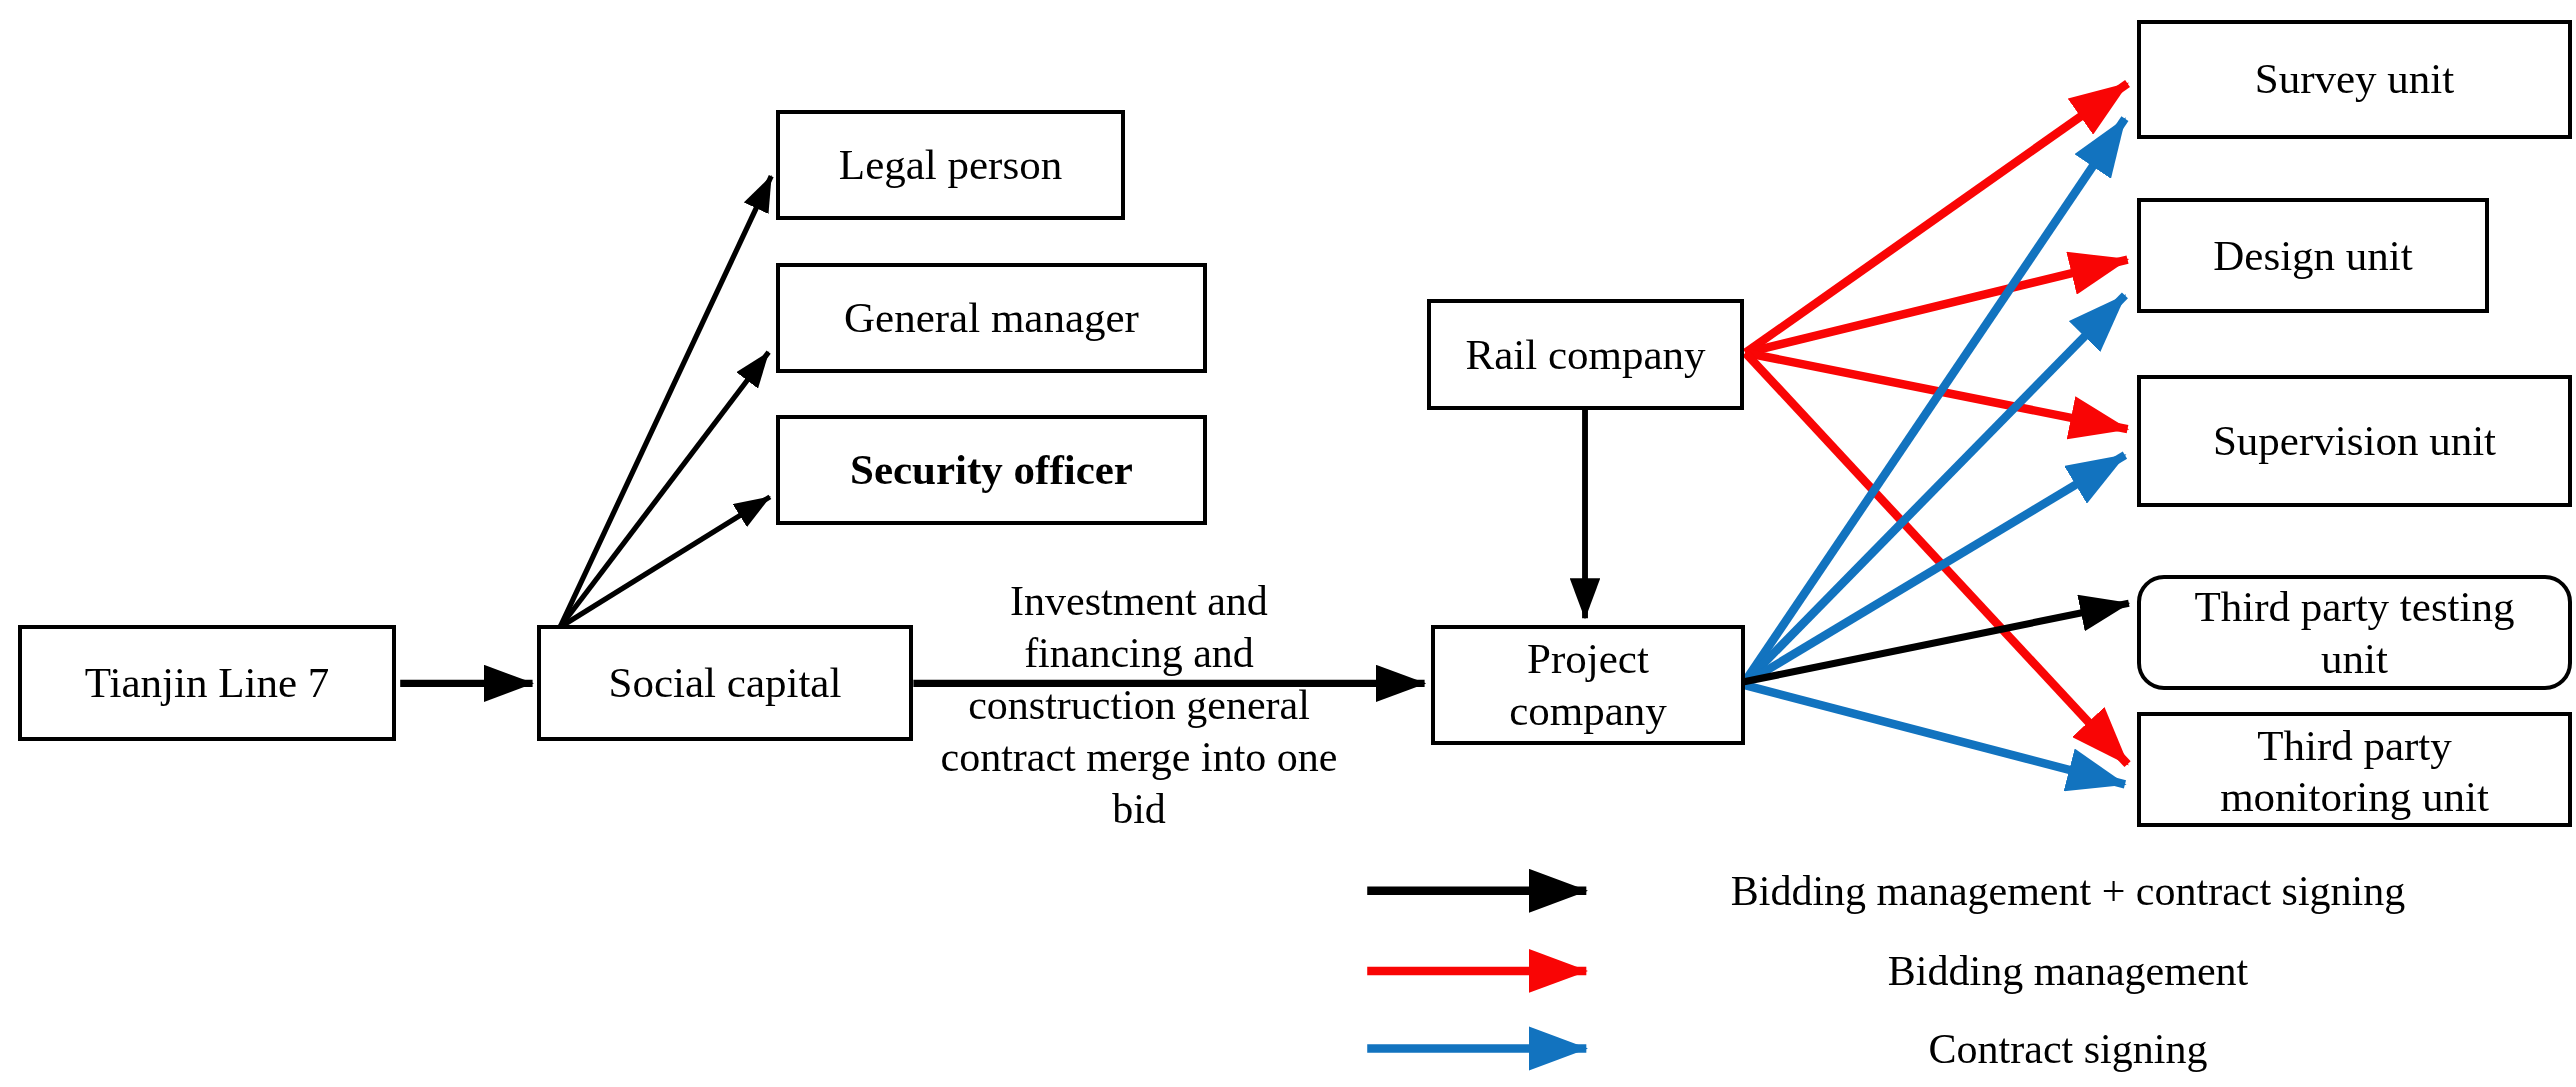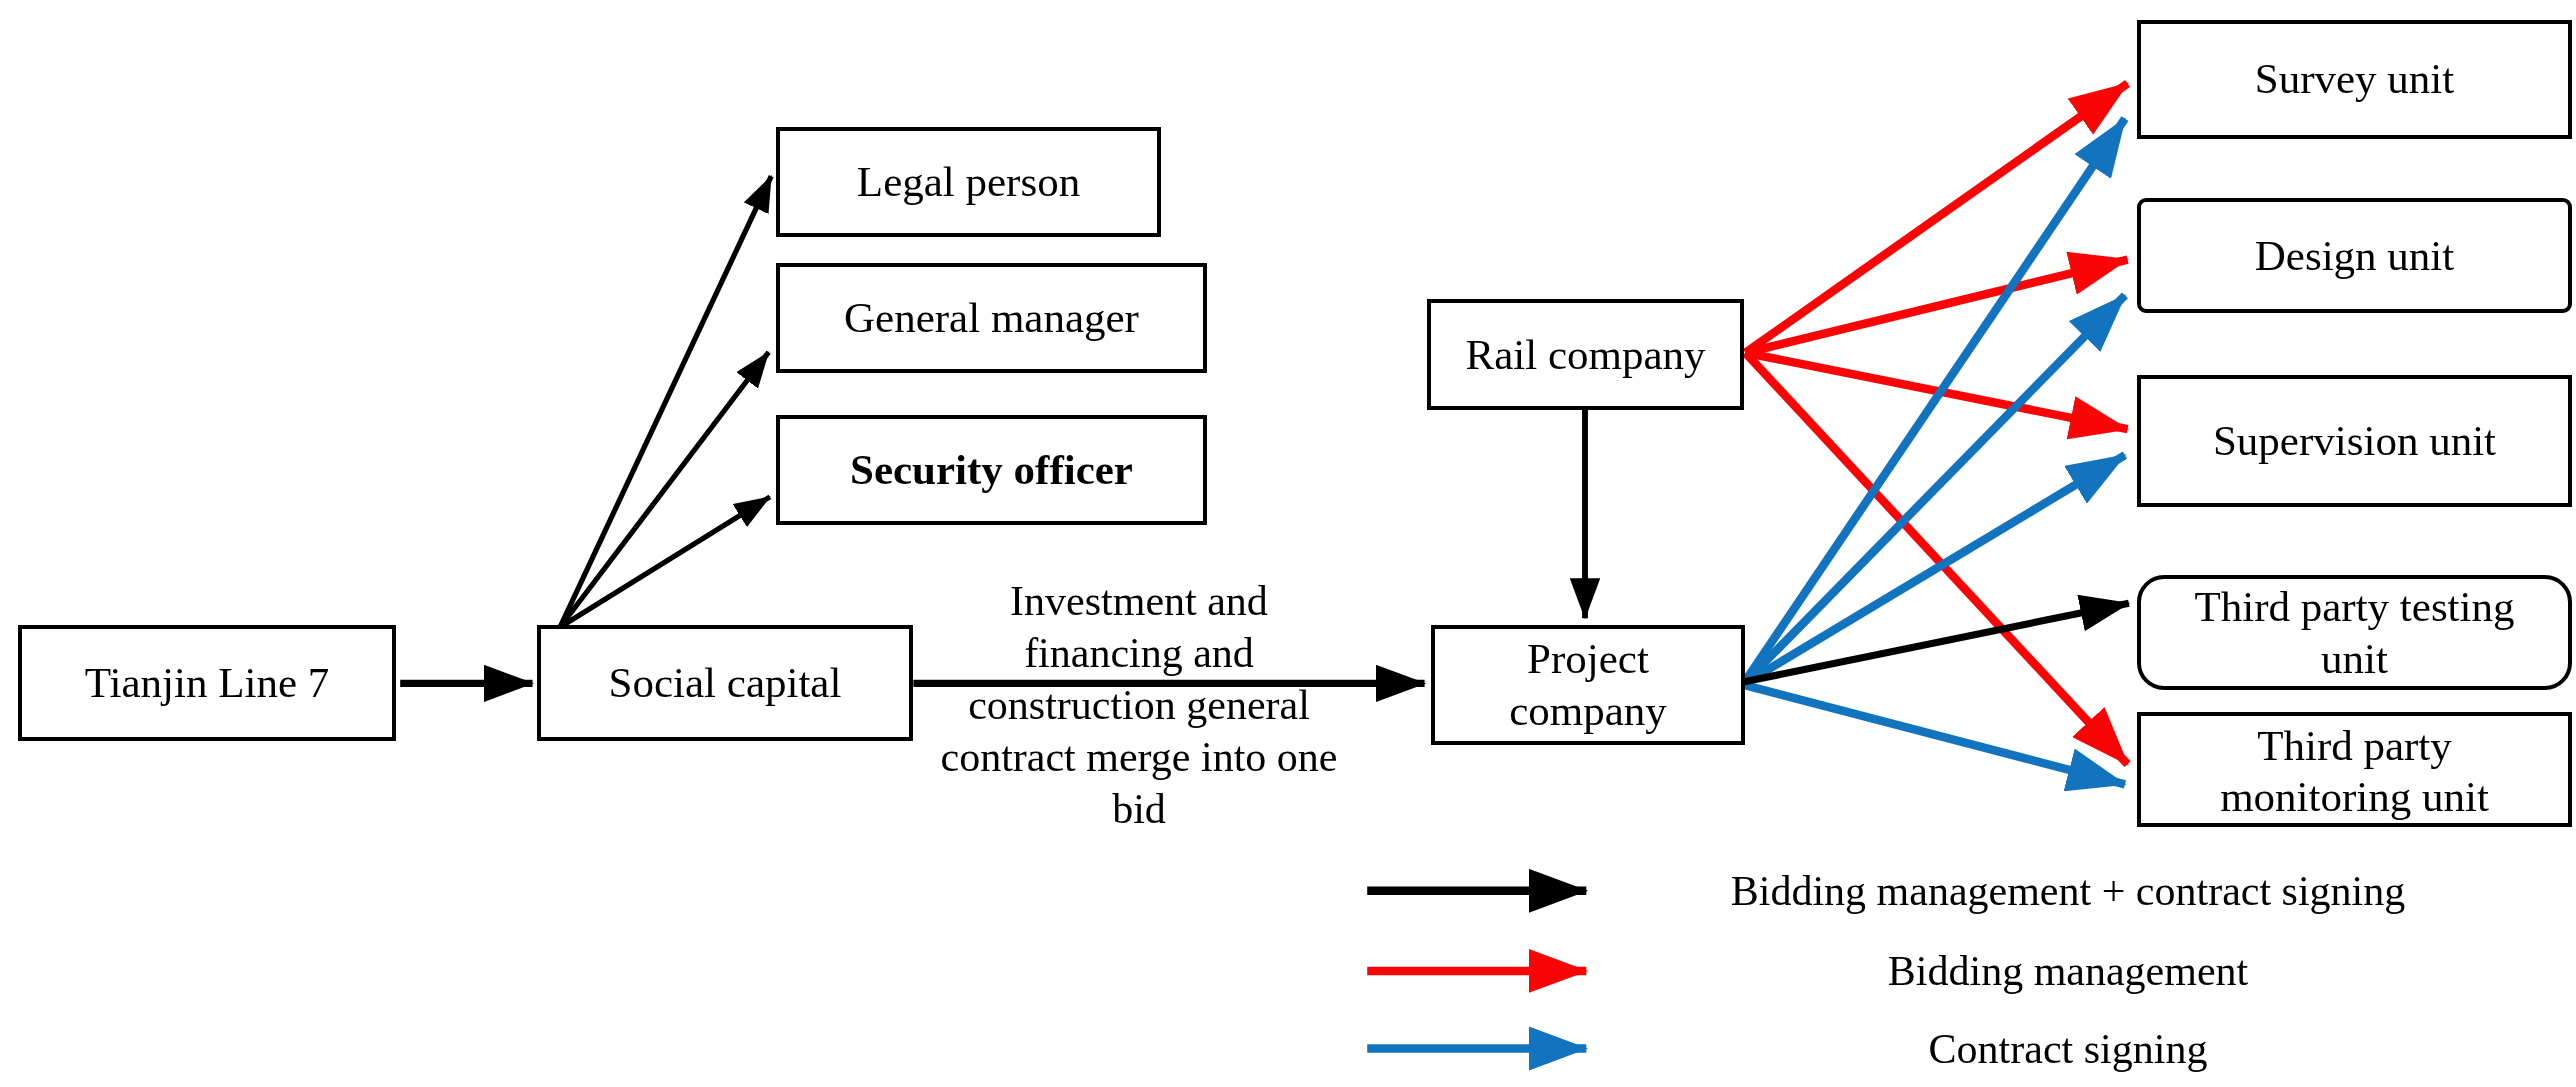--- a/index.html
+++ b/index.html
@@ -77,21 +77,21 @@
   </svg>
 
   <div class="node" style="left:18px; top:625px; width:378px; height:116px;">
     <span>Tianjin Line 7</span>
   </div>
 
   <div class="node" style="left:537px; top:625px; width:376px; height:116px;">
     <span>Social capital</span>
   </div>
 
-  <div class="node" style="left:776px; top:127px; width:385px; height:110px;">
+  <div class="node" style="left:776px; top:110px; width:349px; height:110px;">
     <span>Legal person</span>
   </div>
 
   <div class="node" style="left:776px; top:263px; width:431px; height:110px;">
     <span>General manager</span>
   </div>
 
   <div class="node" style="left:776px; top:415px; width:431px; height:110px;font-weight:bold;">
     <span>Security officer</span>
   </div>
@@ -102,21 +102,21 @@
 
   <div class="node" style="left:1431px; top:625px; width:314px; height:120px;">
     <span>Project</span>
     <span>company</span>
   </div>
 
   <div class="node" style="left:2137px; top:19.6px; width:435px; height:119px;">
     <span>Survey unit</span>
   </div>
 
-  <div class="node" style="left:2137px; top:198px; width:435px; height:115px;border-radius:9px;">
+  <div class="node" style="left:2137px; top:198px; width:352px; height:115px;">
     <span>Design unit</span>
   </div>
 
   <div class="node" style="left:2137px; top:375px; width:435px; height:132px;">
     <span>Supervision unit</span>
   </div>
 
   <div class="node" style="left:2137px; top:575px; width:435px; height:115px;border-radius:27px;">
     <span>Third party testing</span>
     <span>unit</span>

